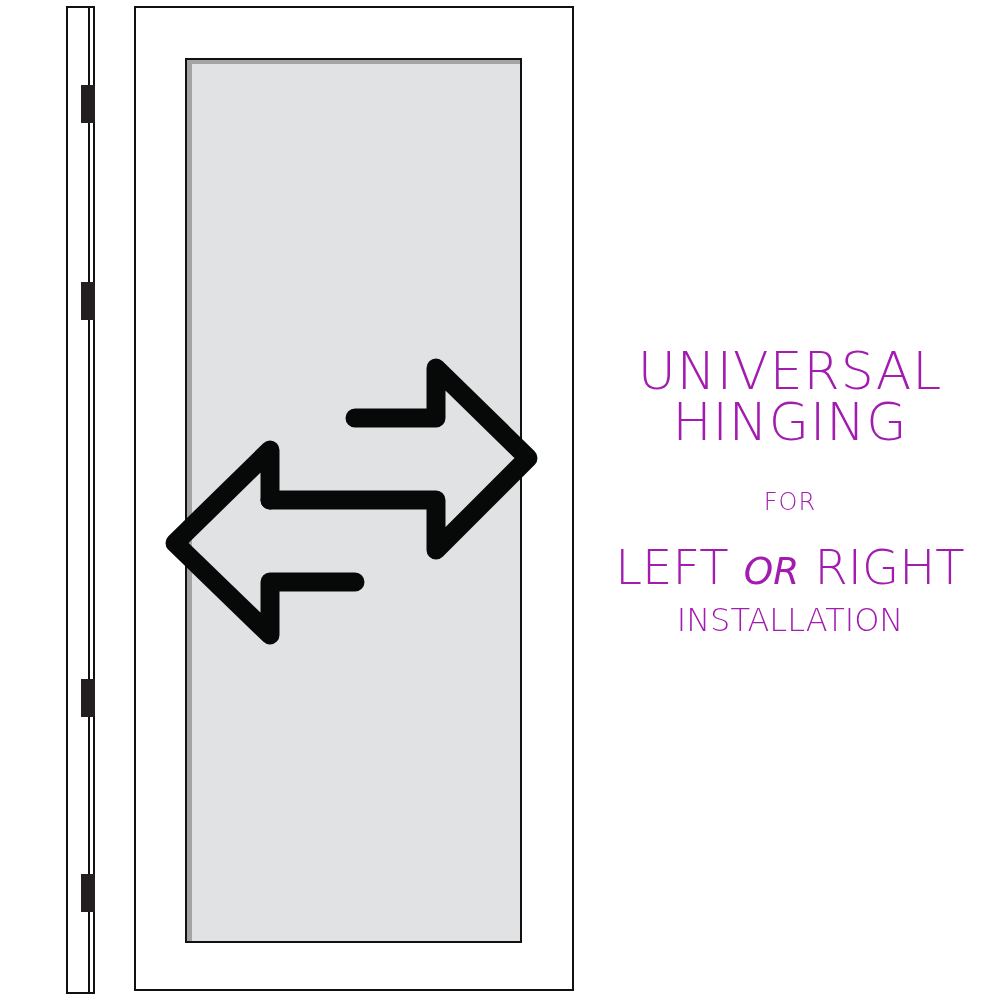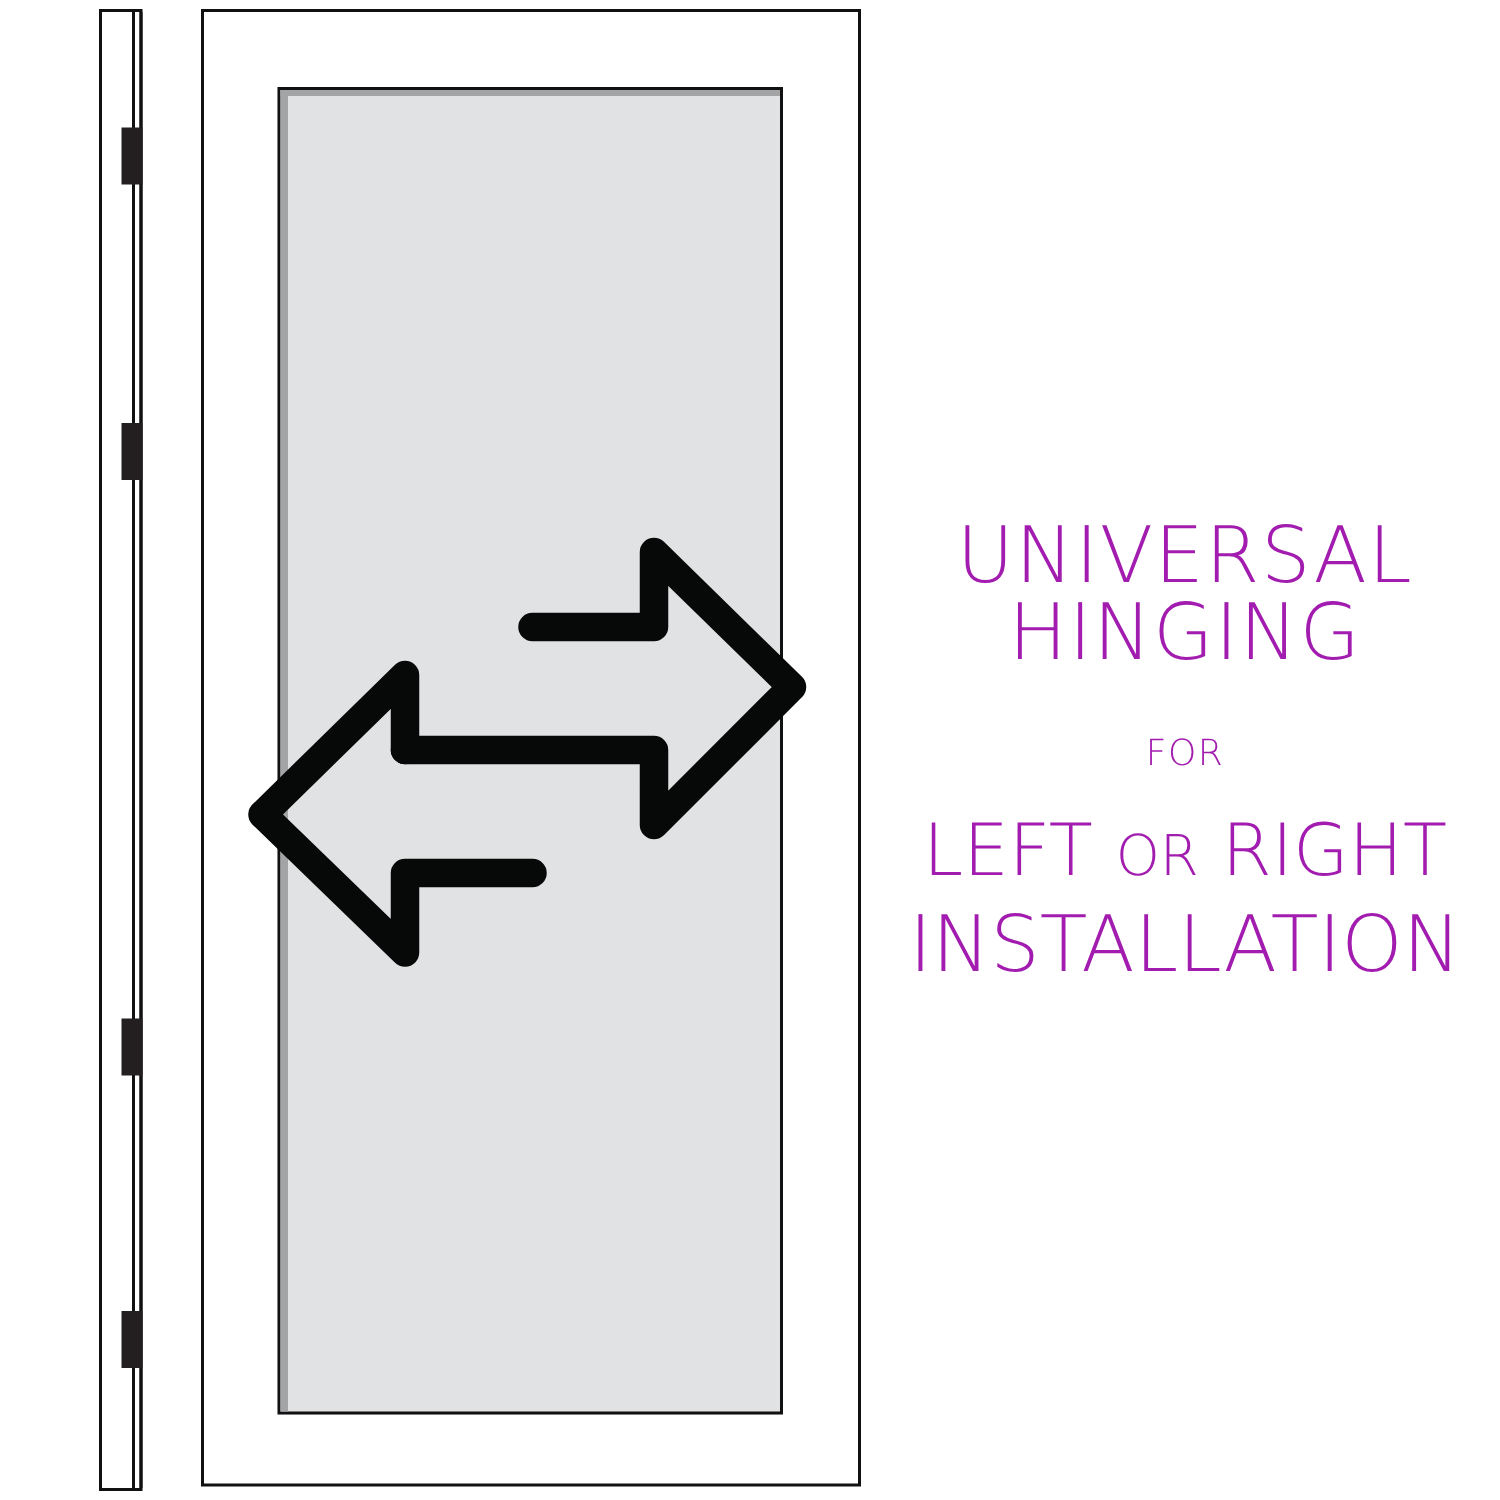--- a/index.html
+++ b/index.html
@@ -7,21 +7,21 @@
     .abs { position: absolute; }
     #side-strip { left: 66px; top: 6px; width: 29px; height: 988px; box-sizing: border-box; border: 2px solid #111; background: #fff; }
     #side-strip .inner-line { position: absolute; top: 0; bottom: 0; width: 2px; background: #111; }
     .hinge { position: absolute; left: 81px; width: 14px; height: 38px; background: #231f20; }
     #door-frame { left: 134px; top: 6px; width: 440px; height: 985px; box-sizing: border-box; border: 2px solid #111; background: #fff; }
     #glass-panel { left: 185px; top: 58px; width: 337px; height: 885px; box-sizing: border-box; border: 2px solid #111; background: #e1e2e4; }
     #glass-panel .shadow-left { position: absolute; left: 0; top: 0; bottom: 0; width: 5px; background: #a3a4a6; }
     #glass-panel .shadow-top { position: absolute; left: 0; right: 0; top: 0; height: 4px; background: #a3a4a6; }
     #arrows { left: 0; top: 0; width: 1000px; height: 1000px; pointer-events: none; }
     .caption-line { position: absolute; left: 600px; width: 380px; text-align: center; color: #a21caf; font-family: "DejaVu Sans", sans-serif; font-weight: 300; letter-spacing: 1px; line-height: 1; white-space: nowrap; }
-    .small-caps { font-size: 0.78em; }
+    .small-caps { font-size: 0.78em; font-style: italic; }
   </style>
 </head>
 <body>
 
 <div id="side-strip" class="abs">
   <div class="inner-line" style="left:20px;"></div>
   <div class="inner-line" style="left:25px;"></div>
 </div>
 <div class="hinge" style="top:85px;"></div>
 <div class="hinge" style="top:282px;"></div>
@@ -45,13 +45,13 @@
 </svg>
 
 <div class="caption-line" style="top:345px; font-size:52px;">UNIVERSAL</div>
 <div class="caption-line" style="top:396px; font-size:52px;">HINGING</div>
 <div class="caption-line" style="top:490px; font-size:24px;">FOR</div>
 <div class="caption-line" style="top:543px; font-size:48px; letter-spacing:0px;">
   <span>LEFT</span>
   <span class="small-caps">OR</span>
   <span>RIGHT</span>
 </div>
-<div class="caption-line" style="top:604px; font-size:52px; letter-spacing:0px;">INSTALLATION</div>
+<div class="caption-line" style="top:604px; font-size:32px; letter-spacing:0px;">INSTALLATION</div>
 
 </body></html>

